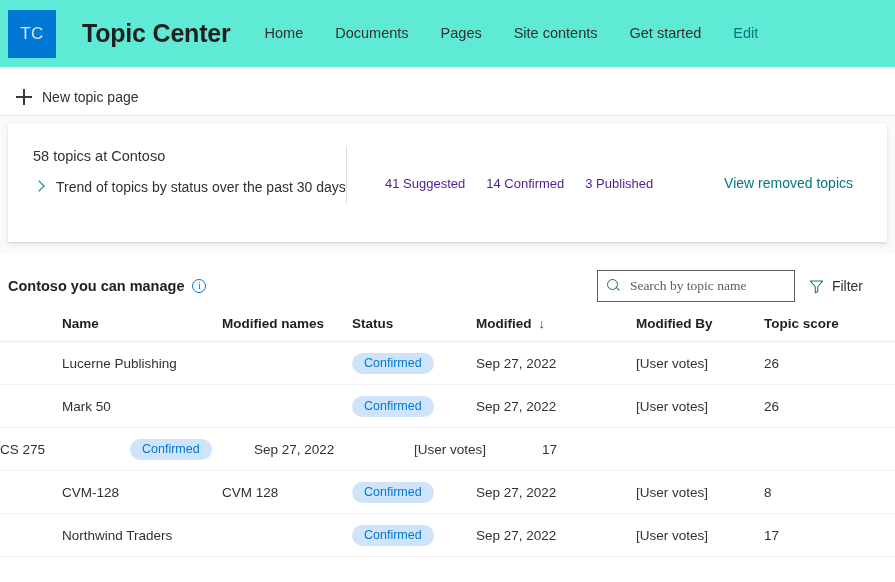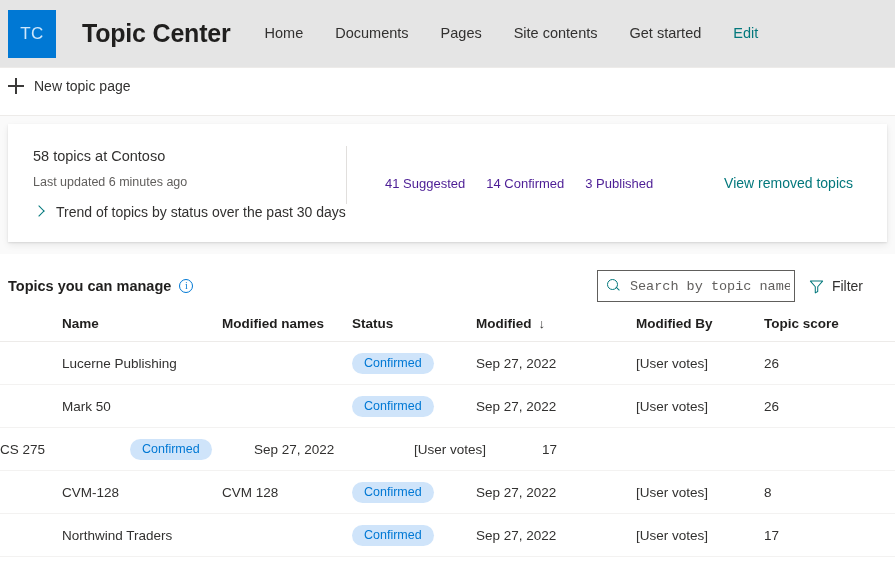--- a/index.html
+++ b/index.html
@@ -12,21 +12,21 @@
     font-family: "Liberation Sans", sans-serif;
     color: #323130;
     -webkit-font-smoothing: antialiased;
   }
 
   
   .site-header {
     height: 68px;
     display: flex;
     align-items: center;
-    background: #e5e5e5;
+    background: #5eead4;
     border-bottom: 1px solid #edebe9;
     padding-left: 8px;
   }
   .site-logo {
     width: 48px;
     height: 48px;
     background: #0078d4;
     color: #cfe7fb;
     display: flex;
     align-items: center;
@@ -70,21 +70,22 @@
     bottom: 16px;
     height: 2px;
     background: #03787c;
   }
   .nav-item.accent { color: #03787c; }
 
   
   .command-bar {
     height: 48px;
     display: flex;
-    align-items: flex-start;
+    align-items: flex-end;
+    padding-left: 8px;
     background: #ffffff;
     border-bottom: 1px solid #edebe9;
   }
   .cmd-button {
     display: flex;
     align-items: center;
     height: 36px;
     padding: 0 8px;
     cursor: pointer;
     color: #323130;
@@ -242,21 +243,21 @@
     left: 8.5px; top: 9px;
     width: 5px; height: 1.4px;
     background: #03787c;
     transform: rotate(45deg);
   }
   .search-input {
     border: none;
     outline: none;
     font-size: 13.5px;
     color: #323130;
-    font-family: Liberation Mono, monospace;
+    font-family: Liberation Serif, serif;
     background: transparent;
     width: 160px;
   }
   .search-input::placeholder { color: #605e5c; opacity: 1; }
   .filter-btn {
     display: flex;
     align-items: center;
     margin-left: 14px;
     margin-right: 32px;
     cursor: pointer;
@@ -334,38 +335,37 @@
   <div class="cmd-button">
     <span class="cmd-plus"></span>
     <span>New topic page</span>
   </div>
 </div>
 
 <div class="card-zone">
   <div class="summary-card">
     <div class="card-left">
       <div class="card-count">58 topics at Contoso</div>
-      <div class="card-updated">Last updated 6 minutes ago</div>
       <div class="card-trend">
         <span class="chev"></span>
         <span class="card-trend-text">Trend of topics by status over the past 30 days</span>
       </div>
     </div>
     <div class="card-divider"></div>
     <div class="card-stats">
       <span class="stat">41 Suggested</span>
       <span class="stat">14 Confirmed</span>
       <span class="stat">3 Published</span>
     </div>
     <div class="card-link">View removed topics</div>
   </div>
 </div>
 
 <div class="list-head">
-  <span class="list-title">Topics you can manage</span>
+  <span class="list-title">Contoso you can manage</span>
   <span class="info-icon">i</span>
   <span class="head-spacer"></span>
   <div class="searchbox">
     <span class="search-icon"></span>
     <input class="search-input" type="text" placeholder="Search by topic name" style="">
   </div>
   <div class="filter-btn">
     <svg class="funnel" viewBox="0 0 16 16">
       <path d="M1.5 2.2 h13 L9.3 8.3 v5.1 l-2.6 1.4 V8.3 Z" fill="none" stroke="#03787c" stroke-width="1.1" stroke-linejoin="round"></path>
     </svg>

